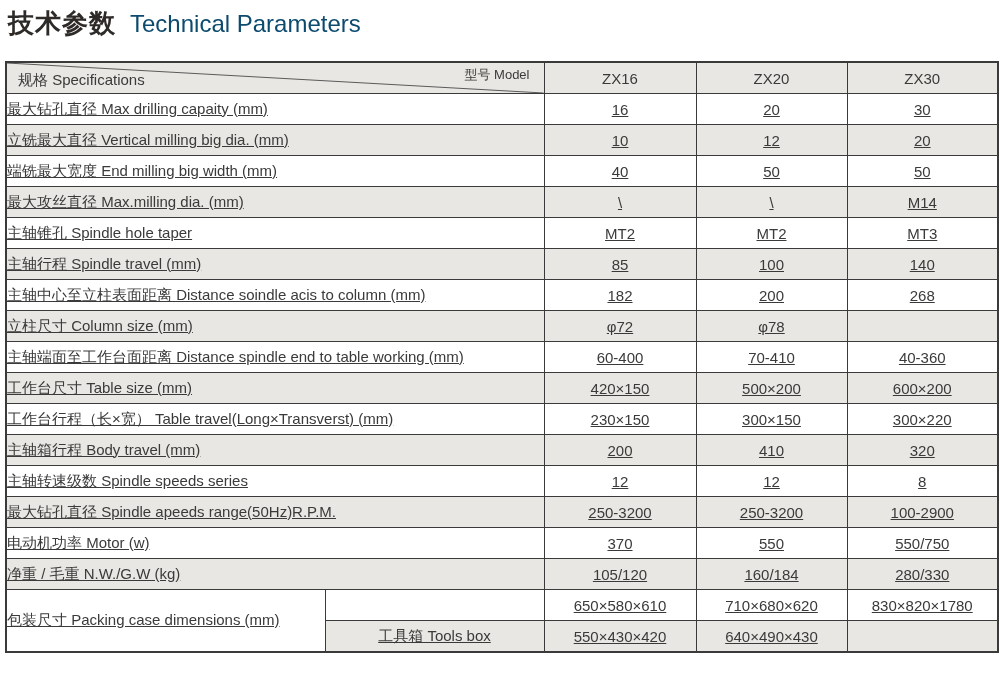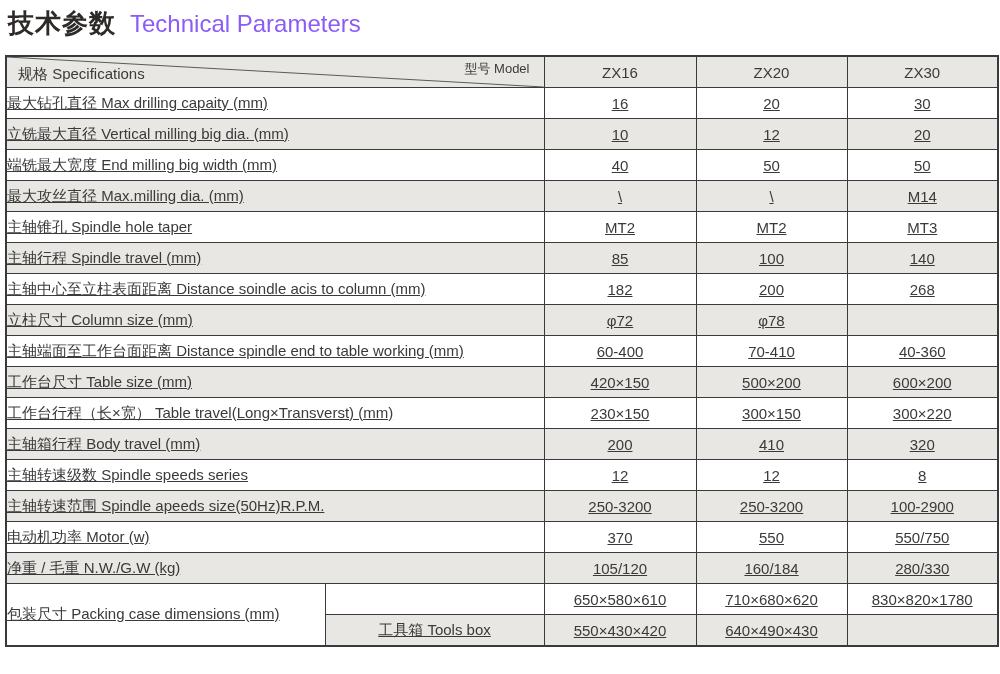--- a/index.html
+++ b/index.html
@@ -6,23 +6,23 @@
   body{
     width:1000px;height:674px;position:relative;overflow:hidden;
     font-family:"Liberation Sans","DejaVu Sans",sans-serif;
     color:#333333;
   }
   .page-title{
     position:absolute;top:6px;left:8px;white-space:nowrap;
     color:#2d2a28;
   }
   .title-zh{font-size:26px;font-weight:700;letter-spacing:1px;margin-top:8px;}
-  .title-en{font-size:24px;font-weight:400;margin-left:14px;color:#8b5cf6;}
+  .title-en{font-size:24px;font-weight:400;margin-left:14px;color:#0c4a6e;}
   table.params{
-    position:absolute;left:5px;top:55px;width:992px;
+    position:absolute;left:5px;top:61px;width:992px;
     border-collapse:collapse;table-layout:fixed;
     border:2px solid #3a3a3a;
     font-size:15px;color:#3a3a3a;
   }
   table.params td,table.params th{
     border:1.5px solid #3a3a3a;
     height:30px;padding:0;
     font-weight:400;vertical-align:middle;
     overflow:hidden;white-space:nowrap;
   }
@@ -139,21 +139,21 @@
       <td class="val">410</td>
       <td class="val">320</td>
     </tr>
     <tr>
       <td class="label" colspan="2">主轴转速级数  Spindle speeds series</td>
       <td class="val">12</td>
       <td class="val">12</td>
       <td class="val">8</td>
     </tr>
     <tr>
-      <td class="label" colspan="2">主轴转速范围  Spindle apeeds size(50Hz)R.P.M.</td>
+      <td class="label" colspan="2">最大钻孔直径  Spindle apeeds range(50Hz)R.P.M.</td>
       <td class="val">250-3200</td>
       <td class="val">250-3200</td>
       <td class="val">100-2900</td>
     </tr>
     <tr>
       <td class="label" colspan="2">电动机功率  Motor (w)</td>
       <td class="val">370</td>
       <td class="val">550</td>
       <td class="val">550/750</td>
     </tr>

